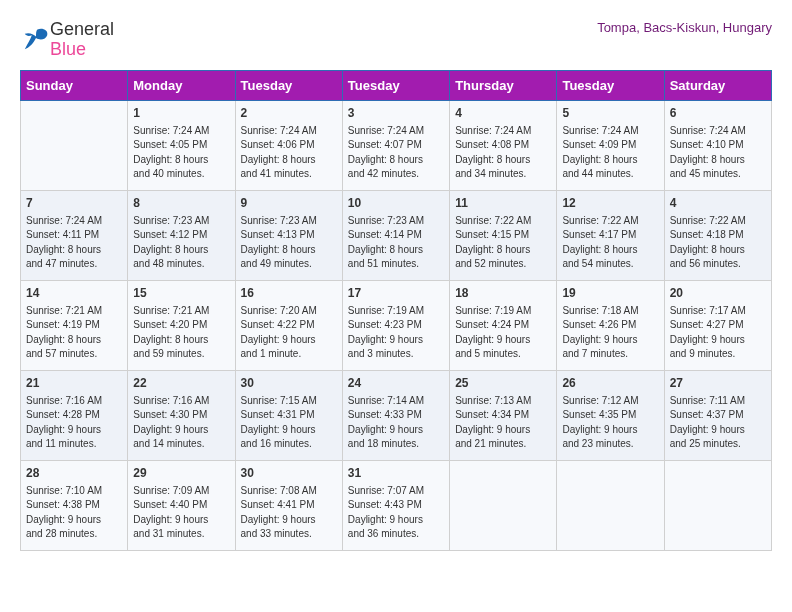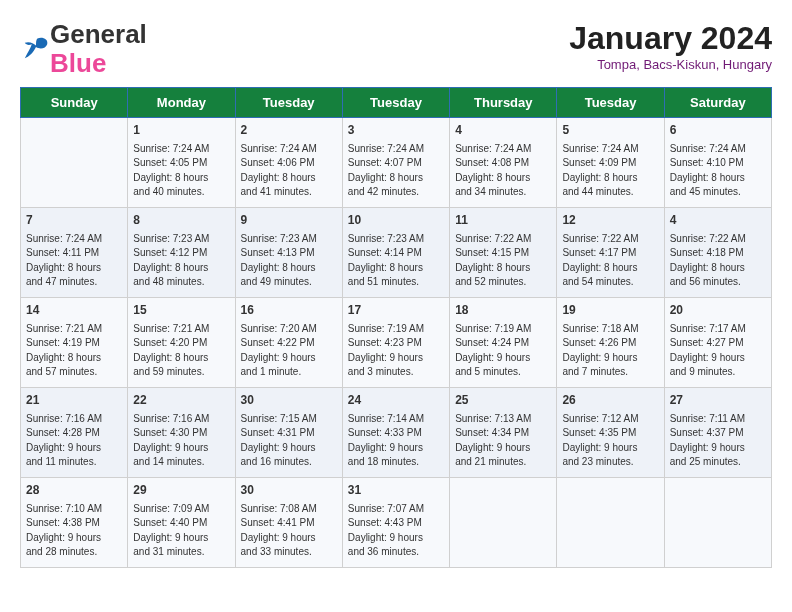--- a/index.html
+++ b/index.html
@@ -14,22 +14,22 @@
       display: flex;
       justify-content: space-between;
       align-items: flex-start;
       margin-bottom: 10px;
     }
     .logo {
       display: flex;
       align-items: center;
     }
     .logo-text {
-      font-size: 26px;
-      font-weight: bold;
+      font-size: 18px;
+      font-weight: normal;
       line-height: 1.1;
     }
     .logo-general { color: #333; }
     .logo-blue { color: #ec4899; }
     .logo-bird {
       width: 28px;
       height: 28px;
       margin-left: 2px;
     }
     .title-area {
@@ -43,24 +43,24 @@
     .subtitle {
       font-size: 13px;
       color: #701a75;
     }
     table {
       width: 100%;
       border-collapse: collapse;
       font-size: 11px;
     }
     thead tr th {
-      background-color: #15803d;
+      background-color: #a21caf;
       color: #fff;
       padding: 7px 5px;
-      text-align: center;
+      text-align: left;
       font-size: 13px;
       font-weight: bold;
       border: 1px solid #2e6db4;
     }
     tbody tr td {
       border: 1px solid #d0d0d0;
       vertical-align: top;
       padding: 4px 5px;
       min-height: 75px;
       height: 90px;
@@ -93,21 +93,20 @@
       <svg class="logo-bird" viewBox="0 0 40 40">
         <path d="M22 8 C28 5, 38 8, 36 16 C34 22, 26 24, 20 20 C16 28, 10 34, 4 36 C8 28, 12 22, 14 16 C10 18, 6 17, 4 14 C10 12, 16 14, 20 18 C20 14, 20 10, 22 8Z" fill="#1a6ab5"></path>
       </svg>
     </div>
     <div class="logo-text">
       <span class="logo-general">General</span><br>
       <span class="logo-blue">Blue</span>
     </div>
   </div>
   <div class="title-area">
-    <div class="main-title">January 2024</div>
     <div class="subtitle">Tompa, Bacs-Kiskun, Hungary</div>
   </div>
 </div>
 
 <table>
   <thead>
     <tr>
     <th>Sunday</th>
         <th>Monday</th>
         <th>Tuesday</th>

